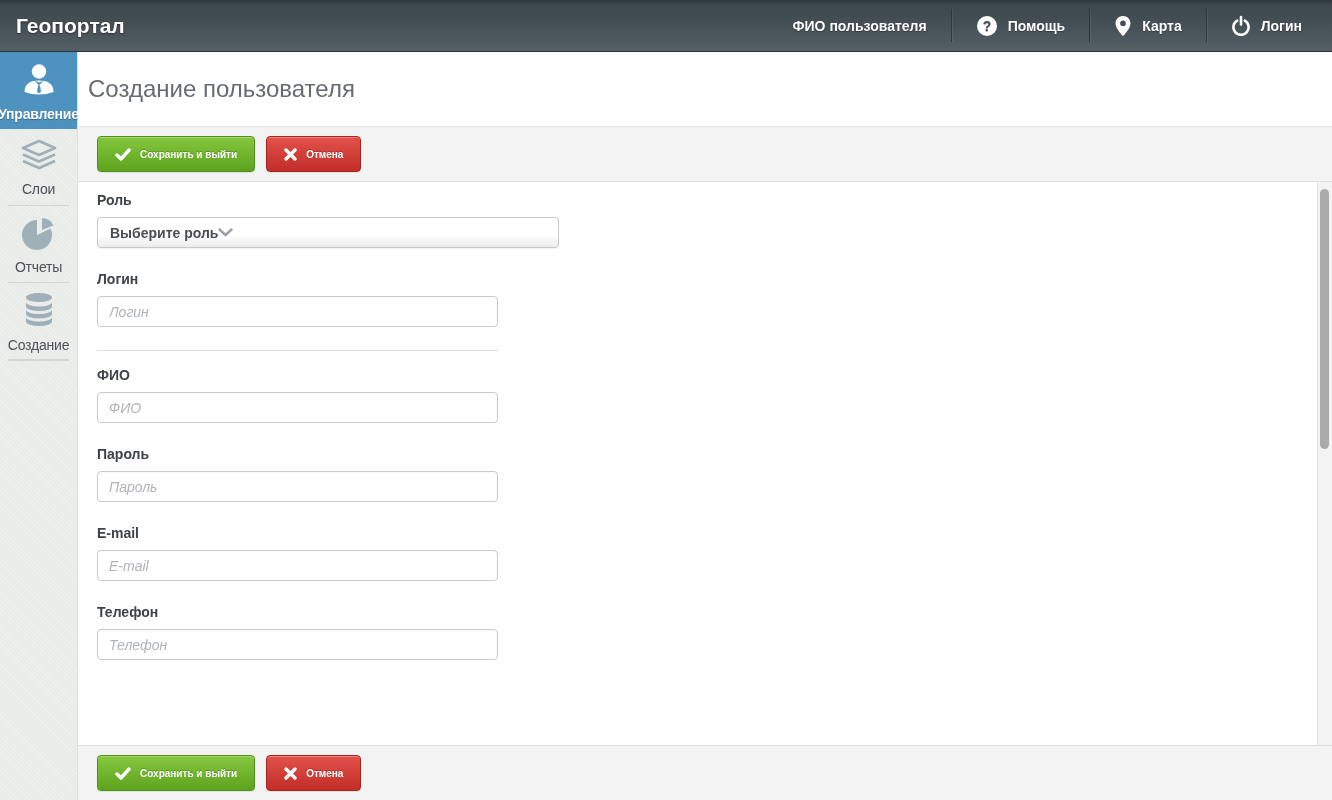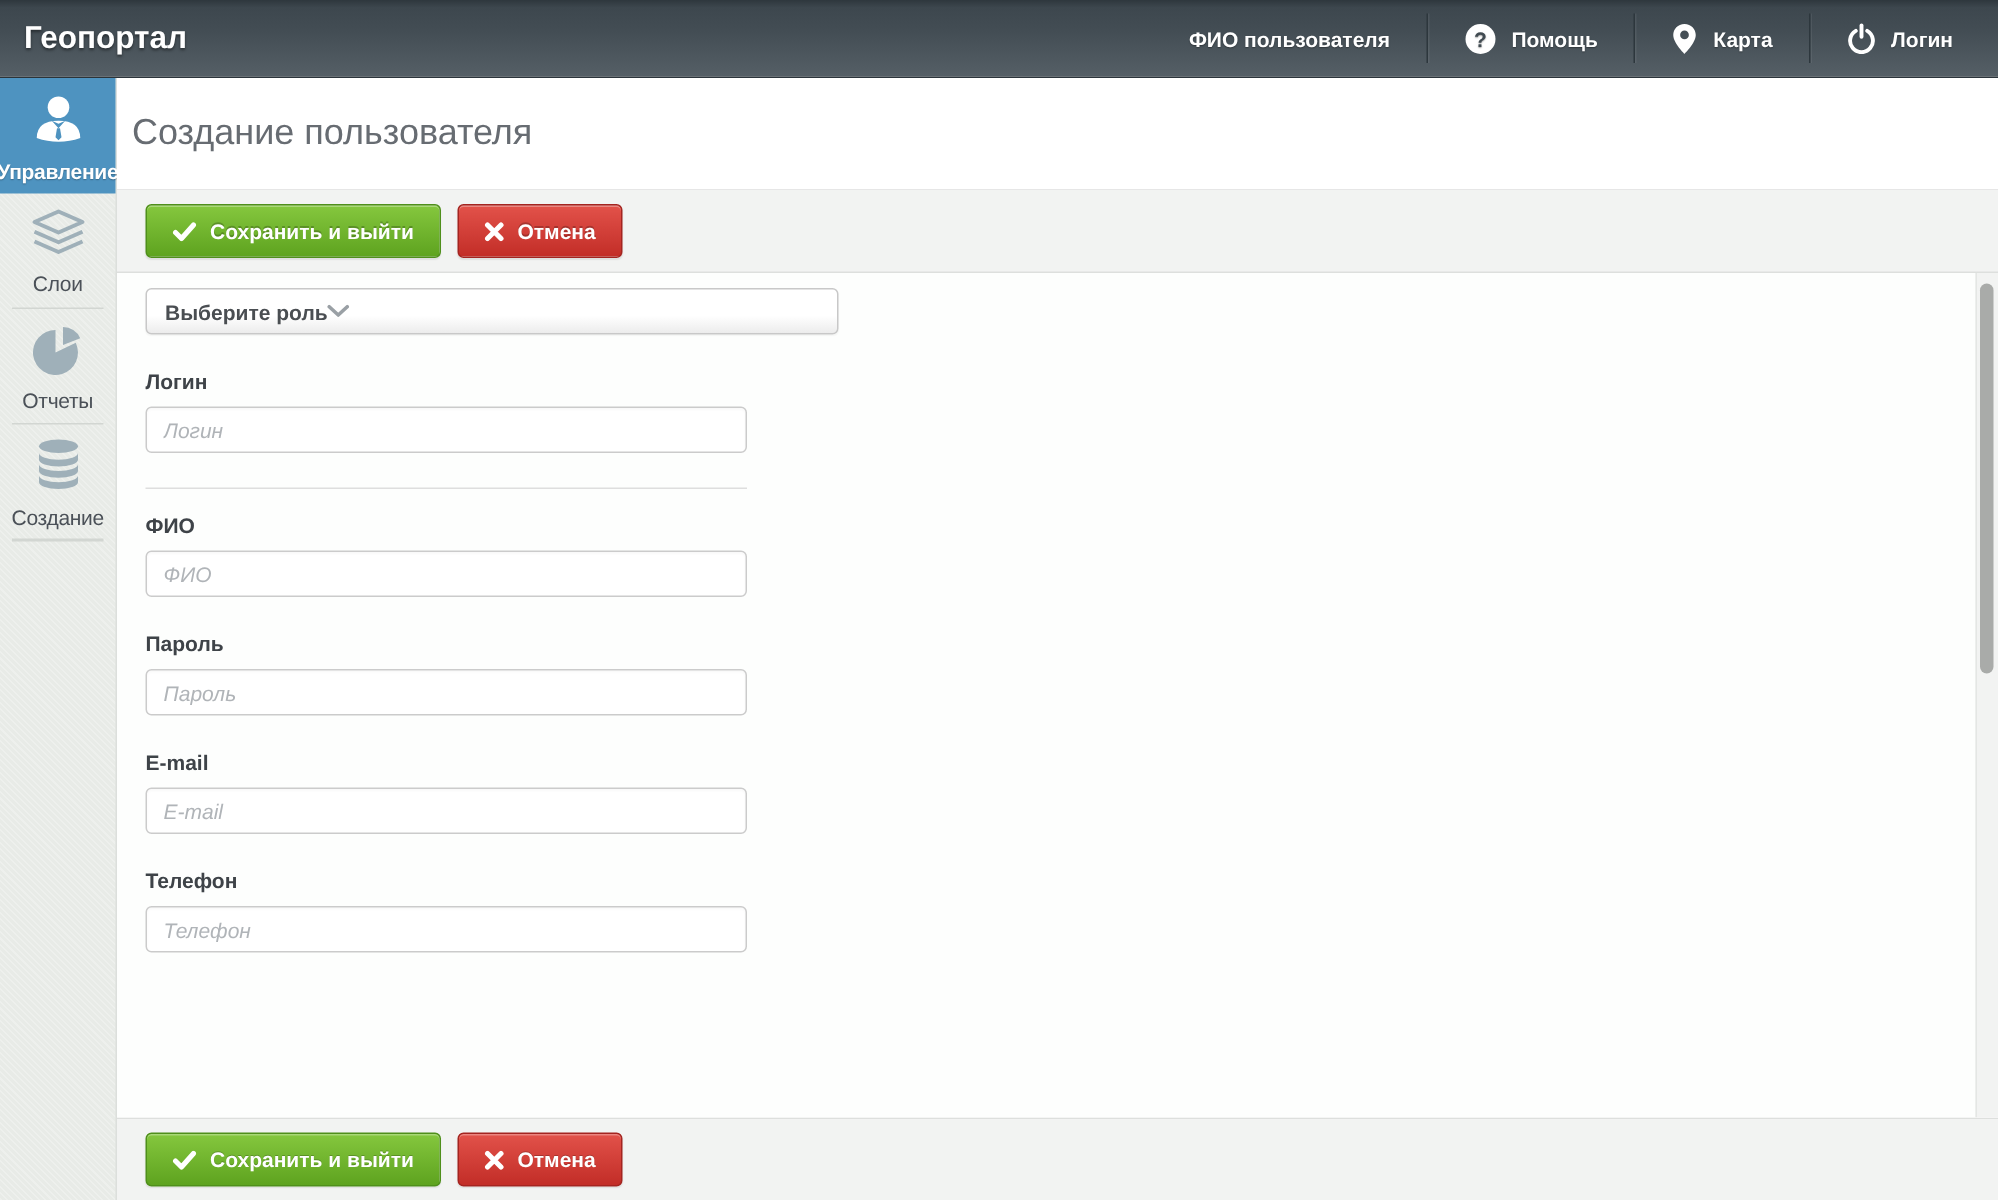--- a/index.html
+++ b/index.html
@@ -60,21 +60,21 @@
   .toolbar {
     height:55px; background:#f2f3f2; border-bottom:1px solid #dddfdd;
     display:flex; align-items:center; gap:11px; padding-left:19px;
   }
   .footerbar {
     height:55px; background:#f2f3f2; border-top:1px solid #dddfdd;
     display:flex; align-items:center; gap:11px; padding-left:19px;
   }
   .btn {
     display:inline-flex; align-items:center; gap:9px; height:36px;
-    padding:0 17px; border-radius:4px; color:#fff; font-size:14px; font-weight:bold;
+    padding:0 17px; border-radius:4px; color:#fff; font-size:10px; font-weight:bold;
     cursor:pointer; text-shadow:0 -1px 0 rgba(0,0,0,.22);
     box-shadow:inset 0 1px 0 rgba(255,255,255,.3), 0 1px 1px rgba(0,0,0,.08);
     font-family:"Liberation Sans", sans-serif;
   }
   .btn-green { background:linear-gradient(#85c73e,#5ea31f); border:1px solid #4f8f1b; }
   .btn-red   { background:linear-gradient(#e2524a,#c22d27); border:1px solid #a42420; }
 
   
   .content { position:relative; flex:1; background:#fdfefd; overflow:hidden; }
   .form-wrap { padding:10px 0 0 19px; }
@@ -225,20 +225,21 @@
           </svg>
         </span>
         <span>Отмена</span>
       </button>
     </div>
 
     <div class="content">
       <div class="form-wrap">
 
         <div class="field-group">
+          <div class="field-label">Роль</div>
           <div class="select">
             <span>Выберите роль</span>
             <span>
               <svg width="15" height="9" viewBox="0 0 15 9" fill="none" stroke="#9aa0a5" stroke-width="2.4" stroke-linecap="round" stroke-linejoin="round">
                 <path d="M1.5 1.5 L7.5 7 L13.5 1.5"></path>
               </svg>
             </span>
           </div>
         </div>
 

